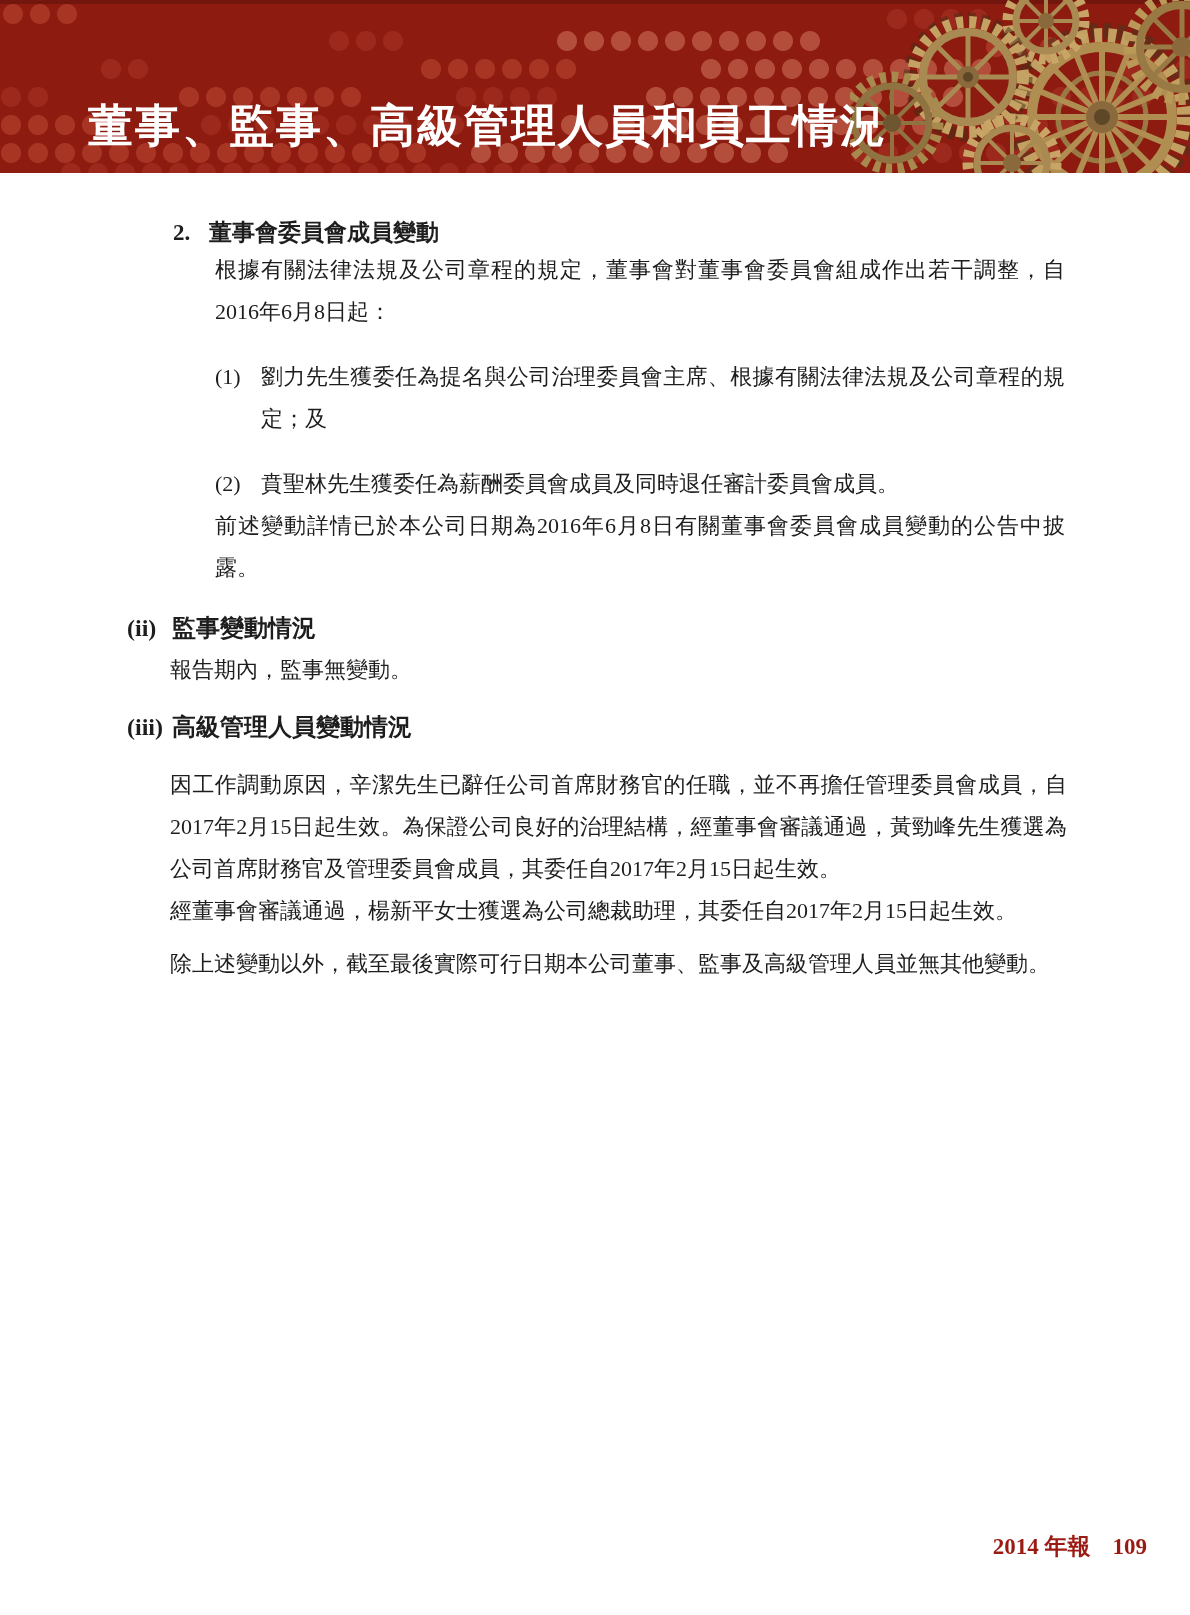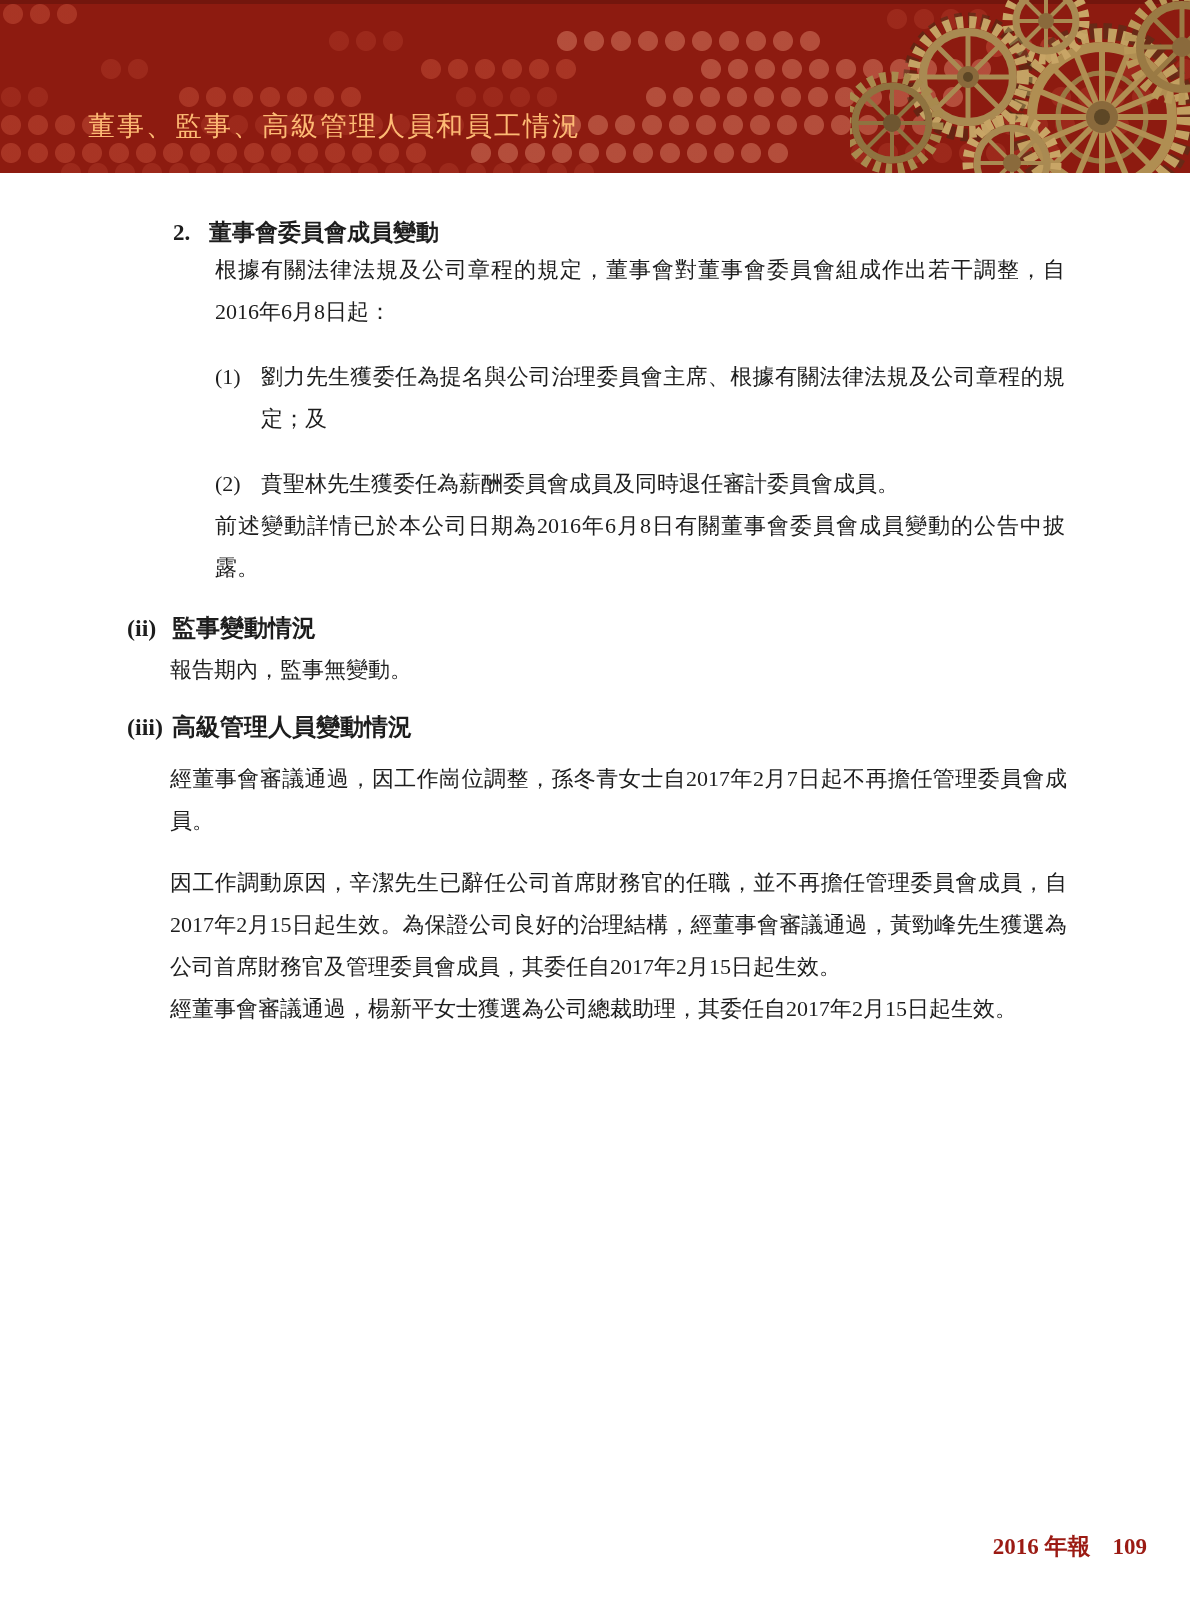--- a/index.html
+++ b/index.html
@@ -25,22 +25,22 @@
     position:absolute;height:22px;
     background-image:radial-gradient(circle at 11px 11px, rgba(233,112,84,0.30) 9.5px, rgba(233,112,84,0) 10.5px);
     background-size:27px 22px;background-repeat:repeat-x;
   }
   .dotrow.soft{opacity:.55;}
   .dotrow.bright{
     background-image:radial-gradient(circle at 11px 11px, rgba(244,160,130,0.38) 9.5px, rgba(244,160,130,0) 10.5px);
   }
   .banner-title{
     position:absolute;left:88px;top:96px;
-    font-size:27px;line-height:60px;font-weight:normal;
-    color:#fdba74;letter-spacing:2px;white-space:nowrap;
+    font-size:45px;line-height:60px;font-weight:bold;
+    color:#ffffff;letter-spacing:2px;white-space:nowrap;
   }
   .gears{position:absolute;right:0;bottom:0;width:340px;height:178px;}
   
   .content{position:absolute;left:0;top:173px;width:1190px;}
   p{margin:0;}
   .bodytext{font-size:22px;line-height:42px;text-align:justify;}
   .sec2{margin-left:173px;margin-top:44px;}
   .sec-head{display:flex;font-weight:bold;font-size:23px;line-height:32px;}
   .sec-head .mk{flex:0 0 36px;}
   .sec2-body{margin-left:42px;width:850px;}
@@ -216,26 +216,26 @@
         <p class="bodytext">報告期內，監事無變動。</p>
       </div>
     </div>
 
     <div class="rsec sec-iii">
       <div class="rsec-head">
         <span class="mk">(iii)</span>
         <span>高級管理人員變動情況</span>
       </div>
       <div class="rsec-body">
-        <p class="bodytext p2">經董事會審議通過，因工作崗位調整，孫冬青女士自2017年2月7日起不再擔任管理委員會成員。</p>
         <p class="bodytext p3">因工作調動原因，辛潔先生已辭任公司首席財務官的任職，並不再擔任管理委員會成員，自2017年2月15日起生效。為保證公司良好的治理結構，經董事會審議通過，黃勁峰先生獲選為公司首席財務官及管理委員會成員，其委任自2017年2月15日起生效。</p>
         <p class="bodytext p4">經董事會審議通過，楊新平女士獲選為公司總裁助理，其委任自2017年2月15日起生效。</p>
+        <p class="bodytext p5">除上述變動以外，截至最後實際可行日期本公司董事、監事及高級管理人員並無其他變動。</p>
       </div>
     </div>
 
   </div>
 
   <div class="footer">
-    <span>2016 年報</span>
+    <span>2014 年報</span>
     <span>109</span>
   </div>
 
 </div>
 
 </body></html>

